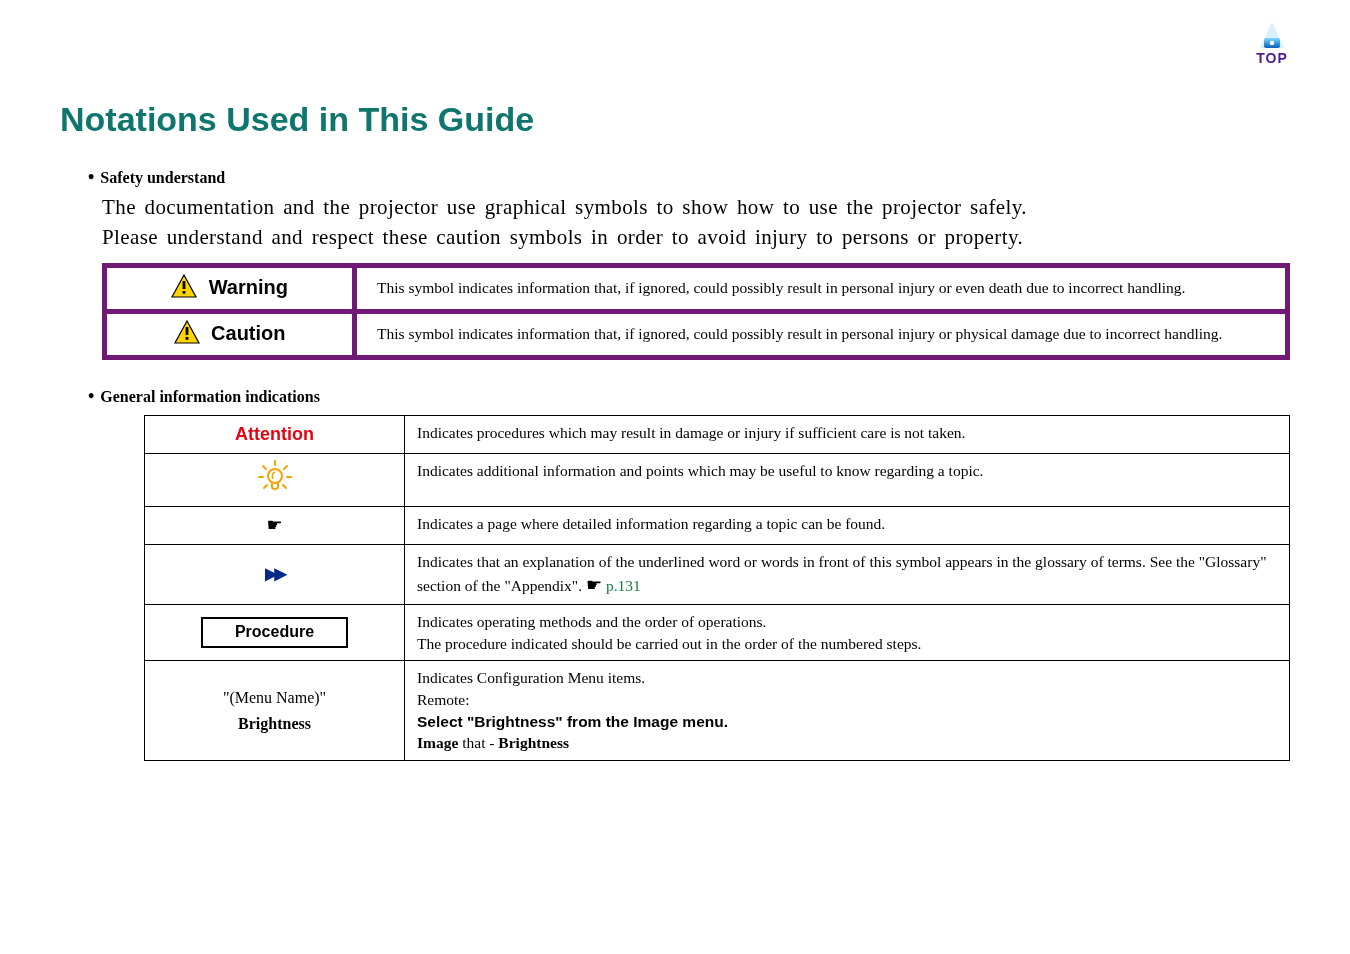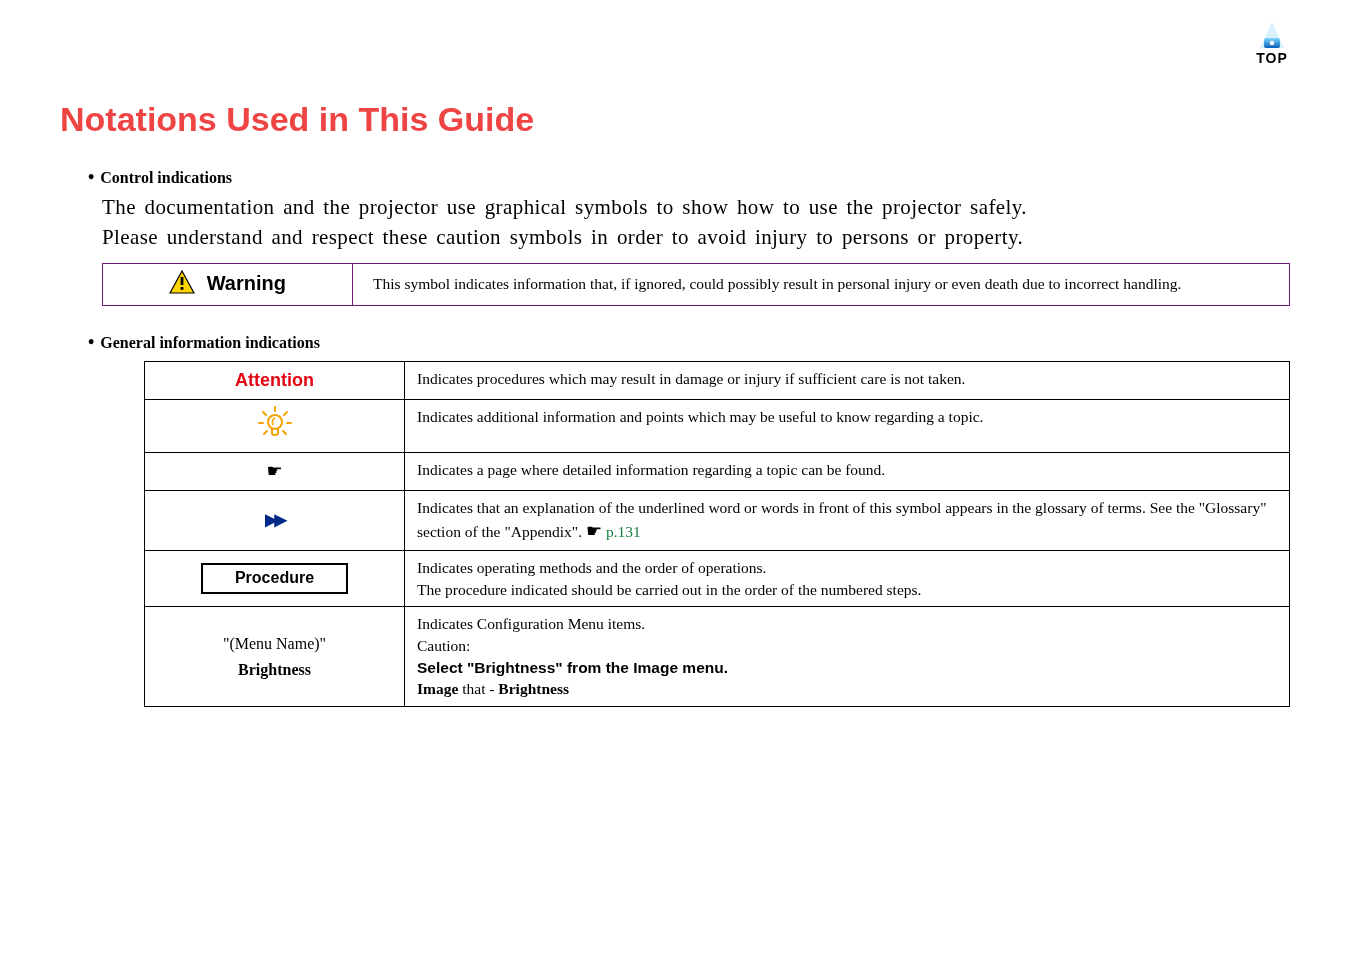--- a/index.html
+++ b/index.html
@@ -14,28 +14,28 @@
     position: absolute;
     top: 20px;
     right: 60px;
     text-align: center;
   }
   .top-logo svg { display: block; margin: 0 auto; }
   .top-logo .logo-text {
     font-family: Arial, sans-serif;
     font-weight: bold;
     font-size: 14px;
-    color: #000000;
+    color: #4c1d95;
     letter-spacing: 1px;
   }
   h1.page-title {
     font-family: Verdana, Arial, sans-serif;
     font-weight: bold;
     font-size: 34px;
-    color: #ef4444;
+    color: #0f766e;
     margin-top: 70px;
     margin-bottom: 28px;
   }
   .bullet-heading {
     font-family: "Times New Roman", serif;
     font-weight: bold;
     font-size: 16px;
     margin-left: 28px;
     margin-bottom: 4px;
   }
@@ -53,21 +53,21 @@
     word-spacing: 3px;
   }
   table.safety {
     border-collapse: collapse;
     width: calc(100% - 42px);
     margin-left: 42px;
     margin-top: 10px;
     margin-bottom: 26px;
   }
   table.safety td {
-    border: 1px solid #701a75;
+    border: 5px solid #701a75;
     padding: 6px 20px;
     vertical-align: middle;
     font-family: "Times New Roman", serif;
     font-size: 15.5px;
   }
   table.safety td.label-cell {
     width: 250px;
     text-align: center;
     font-family: Verdana, Arial, sans-serif;
     font-weight: bold;
@@ -143,38 +143,51 @@
     </defs>
     <path d="M6 28 L18 2 L30 28 Z" fill="#bfe8ff" opacity="0.6"></path>
     <rect x="10" y="18" width="16" height="10" rx="2" fill="url(#g1)"></rect>
     <circle cx="18" cy="23" r="2.2" fill="#fff"></circle>
   </svg>
   <div class="logo-text">TOP</div>
 </div>
 
 <h1 class="page-title">Notations Used in This Guide</h1>
 
-<div class="bullet-heading">Control indications</div>
+<div class="bullet-heading">Safety understand</div>
 <p class="intro-p">The documentation and the projector use graphical symbols to show how to use the projector safely.</p>
 <p class="intro-p">Please understand and respect these caution symbols in order to avoid injury to persons or property.</p>
 
 <table class="safety">
   <tbody>
       <tr>
     <td class="label-cell">
       <span class="tri-icon">
         <svg width="26" height="24" viewBox="0 0 26 24">
           <path d="M13 1 L25 23 L1 23 Z" fill="#ffd400" stroke="#000" stroke-width="1.2"></path>
           <rect x="11.6" y="7" width="2.8" height="8" fill="#000"></rect>
           <rect x="11.6" y="17" width="2.8" height="2.8" fill="#000"></rect>
         </svg>
       </span>
       <span>Warning</span>
     </td>
     <td>This symbol indicates information that, if ignored, could possibly result in personal injury or even death due to incorrect handling.</td>
+  </tr>
+  <tr>
+    <td class="label-cell">
+      <span class="tri-icon">
+        <svg width="26" height="24" viewBox="0 0 26 24">
+          <path d="M13 1 L25 23 L1 23 Z" fill="#ffd400" stroke="#000" stroke-width="1.2"></path>
+          <rect x="11.6" y="7" width="2.8" height="8" fill="#000"></rect>
+          <rect x="11.6" y="17" width="2.8" height="2.8" fill="#000"></rect>
+        </svg>
+      </span>
+      <span>Caution</span>
+    </td>
+    <td>This symbol indicates information that, if ignored, could possibly result in personal injury or physical damage due to incorrect handling.</td>
   </tr>
 </tbody>
   </table>
 
 <div class="bullet-heading">General information indications</div>
 
 <table class="info">
   <tbody>
       <tr>
     <td class="icon-cell">
@@ -230,21 +243,21 @@
   </tr>
   <tr>
     <td class="icon-cell">
       <div class="menu-name-block">
         <div>"(Menu Name)"</div>
         <div style="font-weight:bold;">Brightness</div>
       </div>
     </td>
     <td>
       <div>Indicates Configuration Menu items.</div>
-      <div>Caution:</div>
+      <div>Remote:</div>
       <div class="sans-bold">Select "Brightness" from the Image menu.</div>
       <div>
         <b>Image</b><span> that - </span><b>Brightness</b>
       </div>
     </td>
   </tr>
 </tbody>
   </table>
 
 </body></html>

